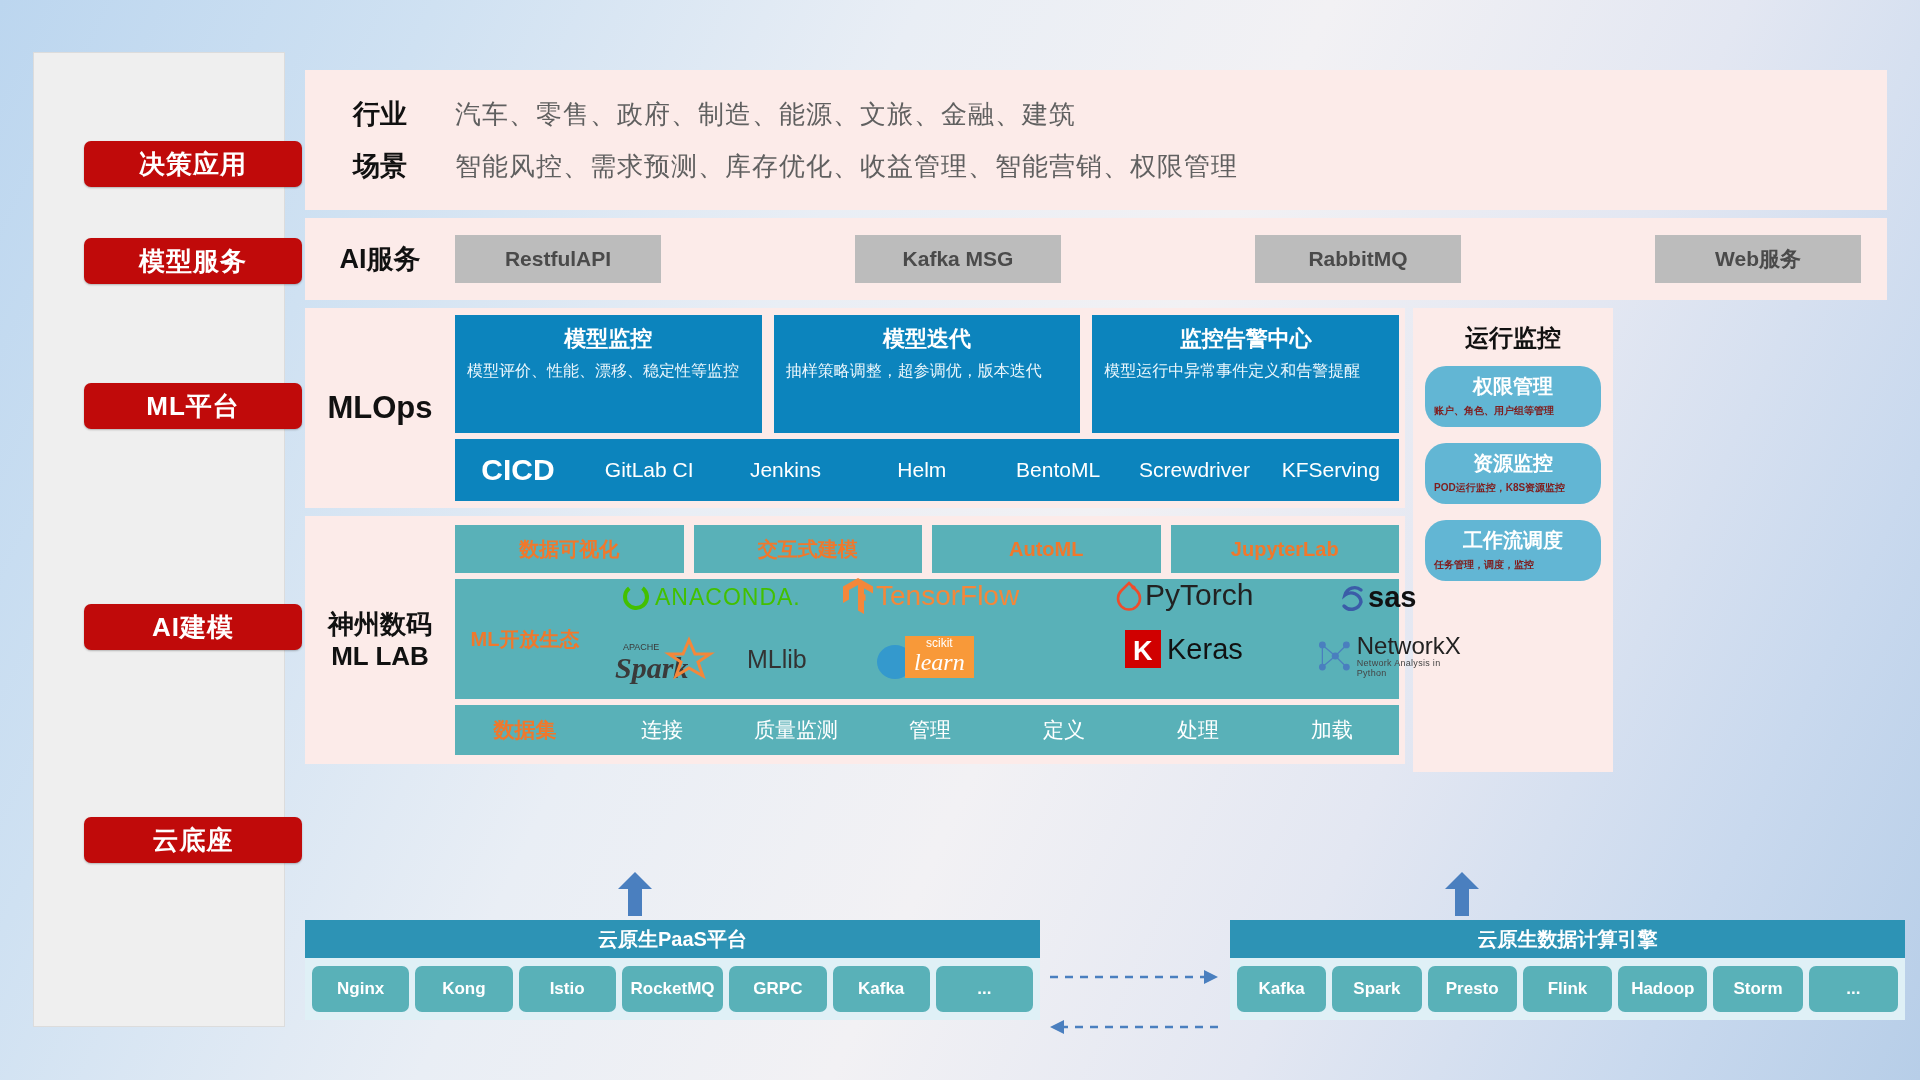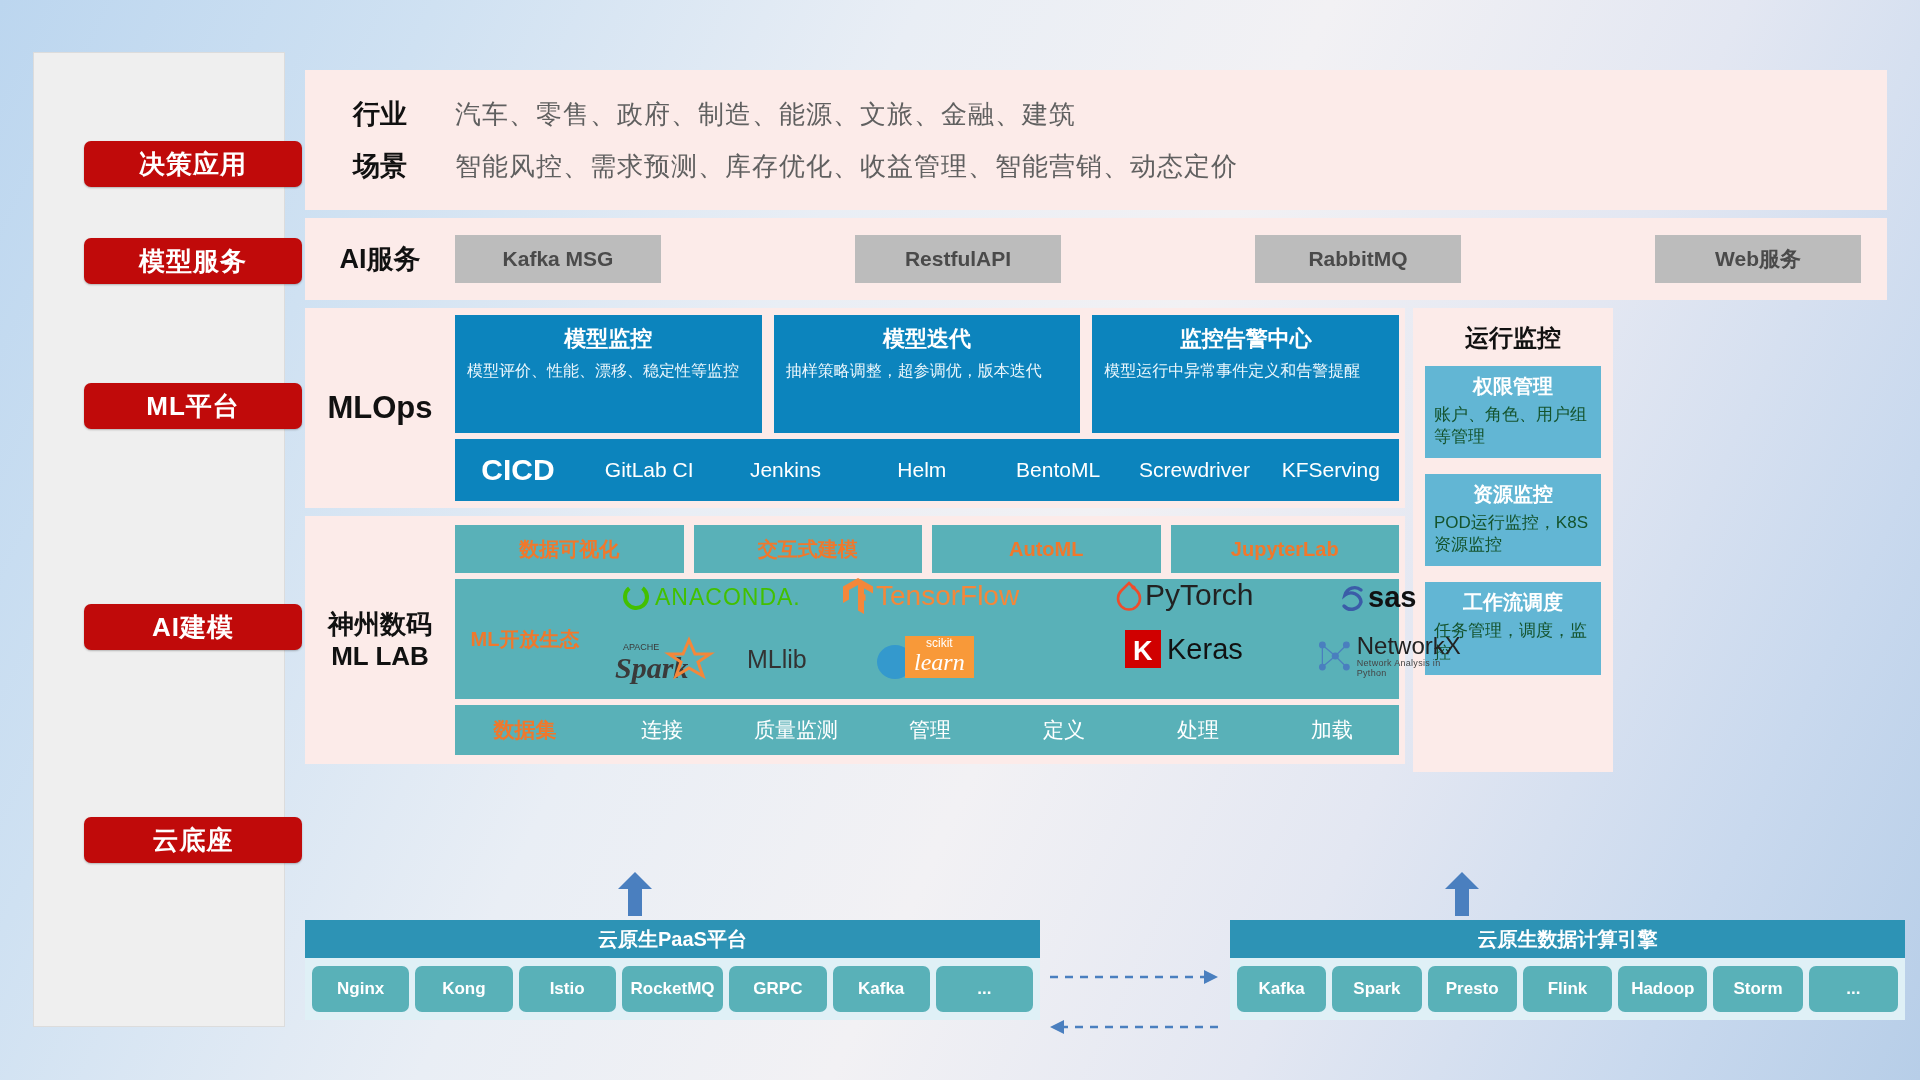--- a/index.html
+++ b/index.html
@@ -66,23 +66,23 @@
     margin-top:6px; background:#0c84bd; height:62px; display:flex; align-items:center;
     color:#fff; overflow:hidden;
   }
   .cicd .head { width:126px; text-align:center; font-size:30px; font-weight:bold; }
   .cicd .items { flex:1; display:flex; }
   .cicd .it { flex:1; text-align:center; font-size:21px; line-height:1.05; padding:0 2px; }
 
   
   .monitor { width:200px; background:#fcebe9; height:auto; padding:10px 12px 12px; }
   .monitor .mt { text-align:center; font-size:24px; font-weight:bold; color:#111; margin:4px 0 12px; }
-  .mcard { background:#62b6d4; color:#fff; padding:7px 9px 10px; margin-bottom:16px; }
+  .mcard { background:#62b6d4; color:#fff; padding:7px 9px 10px; margin-bottom:16px;border-radius:21px; }
   .mcard .t { text-align:center; font-size:20px; font-weight:bold; margin-bottom:4px; }
-  .mcard .d { font-size:17px; line-height:1.3; color:#14532d; }
+  .mcard .d { font-size:10px; line-height:1.3; color:#7f1d1d;font-weight:bold; }
 
   
   .b4 { background:#fcebe9; width:1100px; height:248px; display:flex; align-items:center; margin-top:8px;}
   .b4 .side { width:150px; text-align:center; font-size:26px; font-weight:bold; color:#111; line-height:1.25; }
   .b4 .stack { flex:1; padding-right:6px; }
   .tabrow { display:flex; gap:10px; }
   .tab {
     flex:1; height:48px; background:#59b1b8; display:flex; align-items:center; justify-content:center;
     color:#f0782c; font-size:20px; font-weight:bold;
   }
@@ -142,30 +142,30 @@
     <div class="band b1">
       <div class="lbl-col">
         <div class="rowlbl">行业</div>
         <div class="rowlbl">场景</div>
       </div>
       <div class="rows">
         <div class="line">
             <span class="txt">汽车、零售、政府、制造、能源、文旅、金融、建筑</span>
           </div>
         <div class="line">
-            <span class="txt">智能风控、需求预测、库存优化、收益管理、智能营销、动态定价</span>
+            <span class="txt">智能风控、需求预测、库存优化、收益管理、智能营销、权限管理</span>
           </div>
       </div>
     </div>
 
     <div class="band b2">
       <div class="side">AI服务</div>
       <div class="chips">
+        <div class="chip">RestfulAPI</div>
         <div class="chip">Kafka MSG</div>
-        <div class="chip">RestfulAPI</div>
         <div class="chip">RabbitMQ</div>
         <div class="chip">Web服务</div>
       </div>
     </div>
 
     <div class="b3wrap">
       <div style="width:1100px">
 
         <div class="b3">
           <div class="side">MLOps</div>

